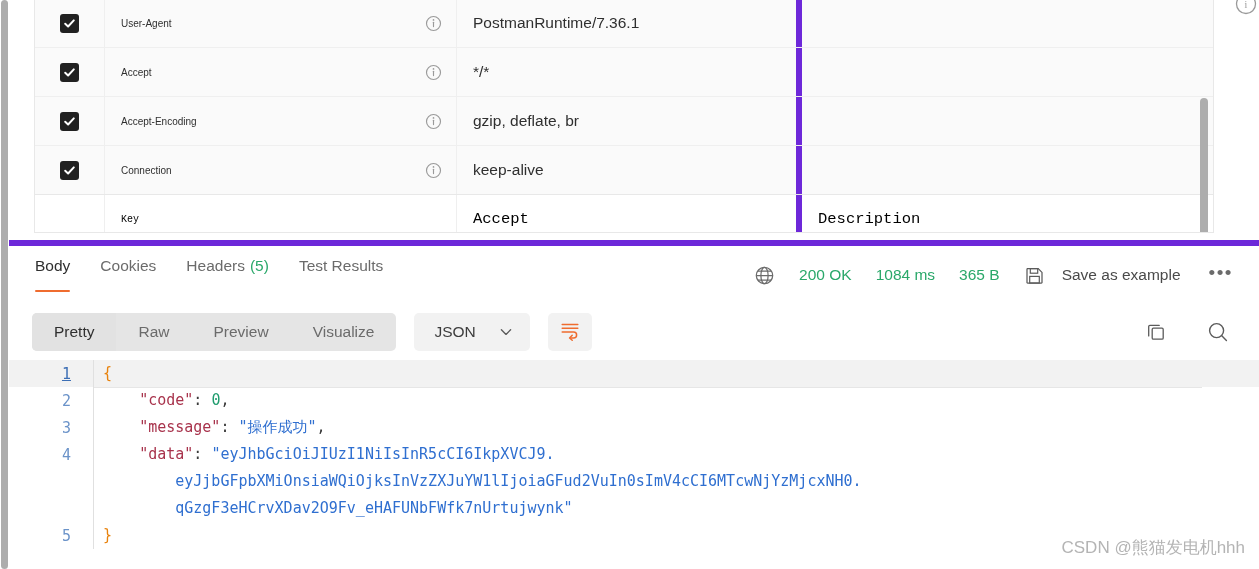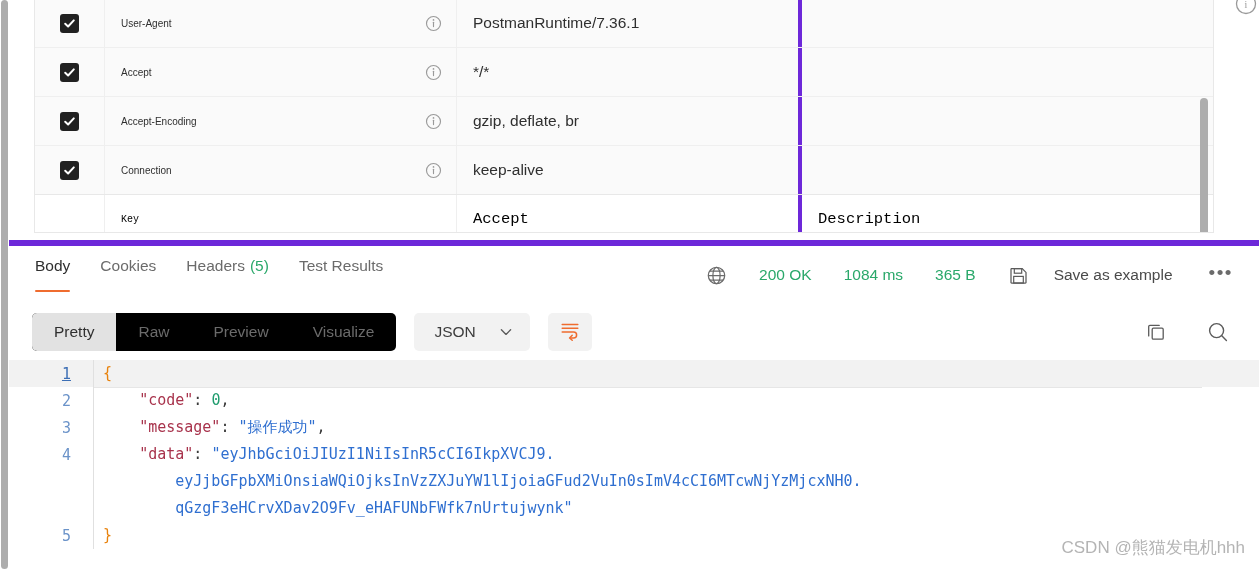--- a/index.html
+++ b/index.html
@@ -81,21 +81,21 @@
     border-right: 1px solid #efefef;
     font-size: 10px;
     color: #2f2f2f;
     justify-content: space-between;
   }
   .cell-val {
     flex: 0 0 345px;
     display: flex;
     align-items: center;
     padding: 0 14px 0 16px;
-    border-right: 4px solid #6d28d9;
+    border-right: 6px solid #6d28d9;
     font-size: 15.5px;
     color: #2f2f2f;
   }
   .cell-desc {
     flex: 1 1 auto;
     display: flex;
     align-items: center;
     padding: 0 14px 0 16px;
     font-size: 15.5px;
     color: #2f2f2f;
@@ -174,21 +174,21 @@
     height: 2px;
     background: #ef6c2f;
     border-radius: 2px;
   }
   .tab .cnt { color: #2aa86a; margin-left: 5px; }
 
   .resp-meta {
     margin-left: auto;
     display: flex;
     align-items: center;
-    gap: 16px;
+    gap: 8px;
     padding-right: 10px;
   }
   .meta-ic {
     color: #6b6b6b;
     display: inline-flex;
     align-items: center;
     margin-right: 16px;
   }
   .meta-num {
     font-size: 15.5px;
@@ -219,21 +219,21 @@
   
   .fmt-bar {
     position: relative;
     height: 56px;
     display: flex;
     align-items: center;
     padding: 0 16px 0 23px;
   }
   .seg {
     display: flex;
-    background: #000000;
+    background: #e5e5e5;
     border-radius: 5px;
     height: 38px;
     overflow: hidden;
   }
   .seg-item {
     font-size: 15.5px;
     color: #6b6b6b;
     display: flex;
     align-items: center;
     padding: 0 22px;

